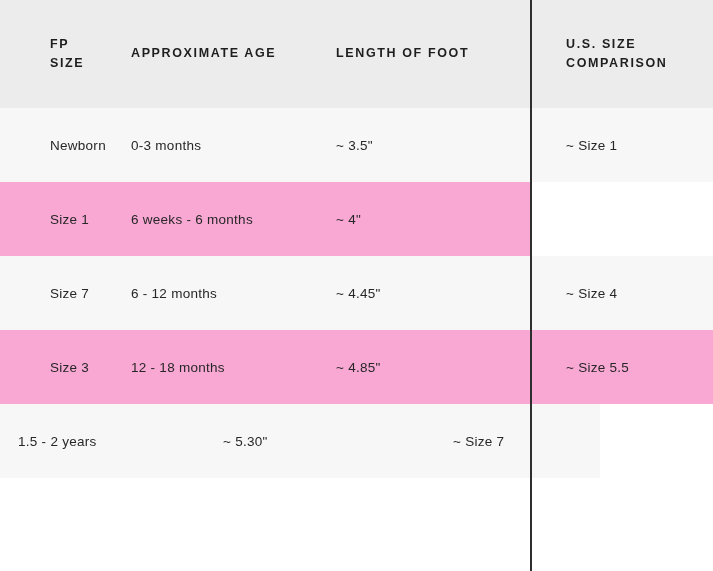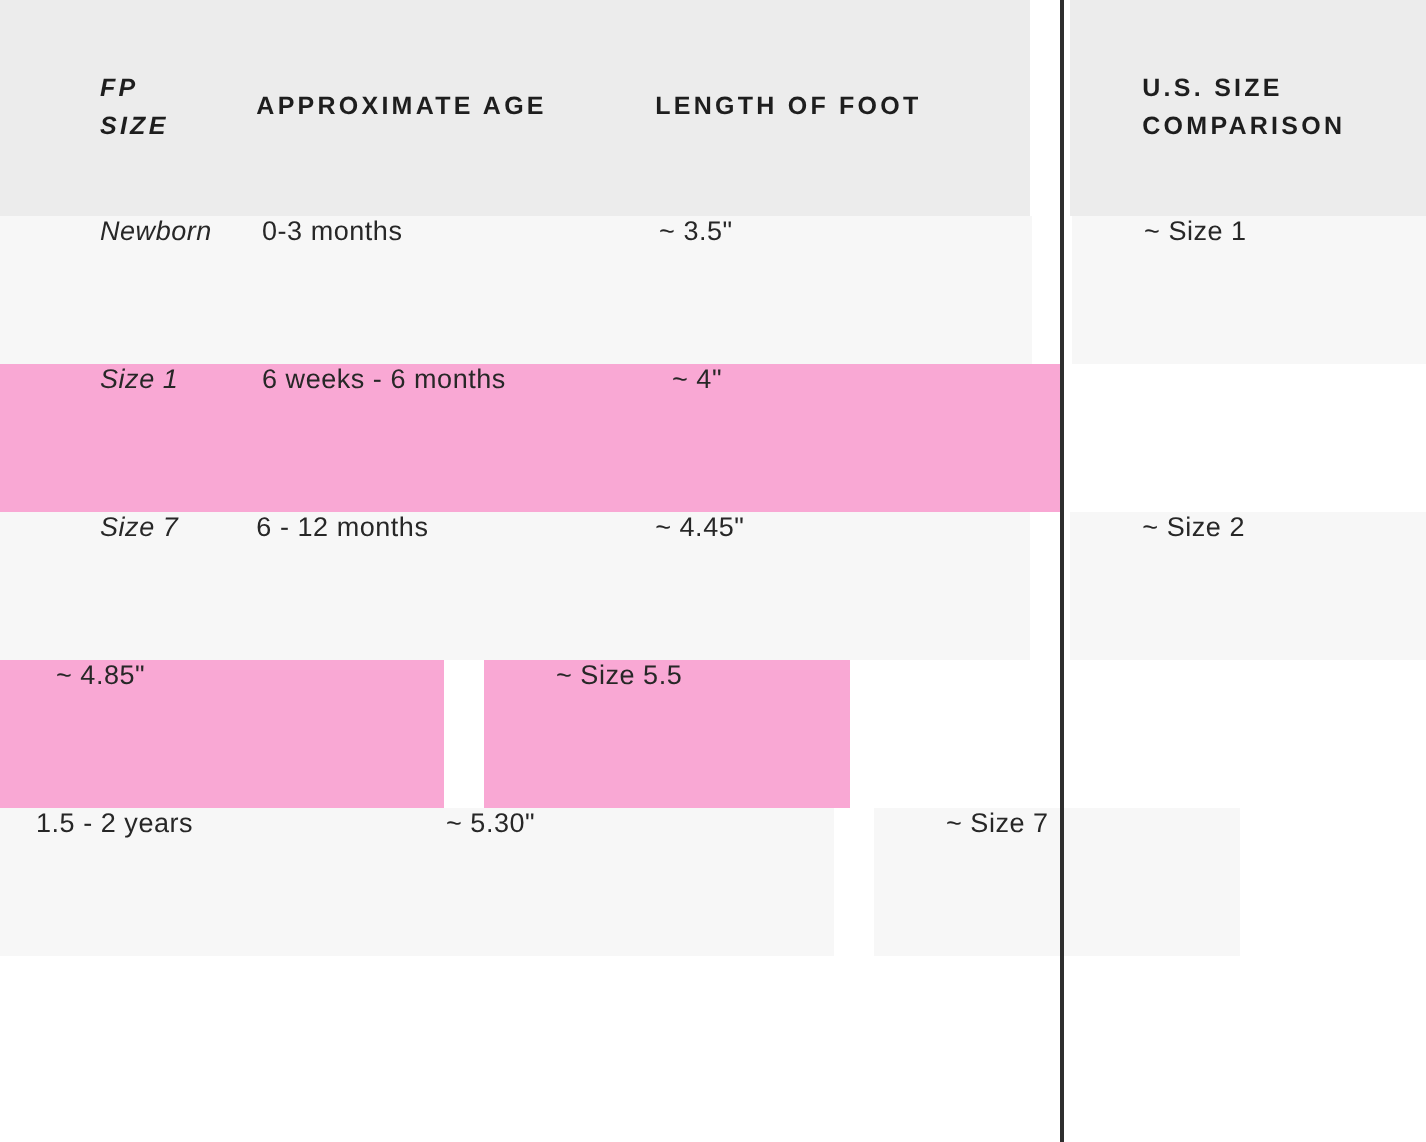--- a/index.html
+++ b/index.html
@@ -33,30 +33,31 @@
     height: 74px;
   }
   
   .row.shade .cell { background: #f9a8d4; }
   .row.light .cell { background: #f7f7f7; }
   .header-row .cell { background: #ececec; }
 
   .cell {
     box-sizing: border-box;
     display: flex;
+    align-items: center;
     padding-left: 18px;
     padding-right: 10px;
     font-size: 13.5px;
     letter-spacing: 0.02em;
     color: #272727;
   }
-  .col-0 { width: 113px; font-style: italic; }
+  .col-0 { width: 113px; }
   .col-1 { width: 195px; }
   .col-2 { width: 222px; }
-  .col-3 { width: 183px; margin-left: 20px; }
+  .col-3 { width: 183px; }
 
   .col-0 .inner { padding-left: 32px; }
   .col-1 .inner { padding-left: 0px; }
   .col-2 .inner { padding-left: 10px; }
   .col-3 .inner { padding-left: 18px; }
 
   .header-row .cell {
     align-items: center;
   }
   .header-row .cell .inner {
@@ -132,25 +133,31 @@
     <div class="cell col-0">
       <span class="inner">Size 7</span>
     </div>
     <div class="cell col-1">
       <span class="inner">6 - 12 months</span>
     </div>
     <div class="cell col-2">
       <span class="inner">~ 4.45"</span>
     </div>
     <div class="cell col-3">
-      <span class="inner">~ Size 2</span>
+      <span class="inner">~ Size 4</span>
     </div>
   </div>
 
   <div class="row data-row shade">
+    <div class="cell col-0">
+      <span class="inner">Size 3</span>
+    </div>
+    <div class="cell col-1">
+      <span class="inner">12 - 18 months</span>
+    </div>
     <div class="cell col-2">
       <span class="inner">~ 4.85"</span>
     </div>
     <div class="cell col-3">
       <span class="inner">~ Size 5.5</span>
     </div>
   </div>
 
   <div class="row data-row light">
     <div class="cell col-1">

